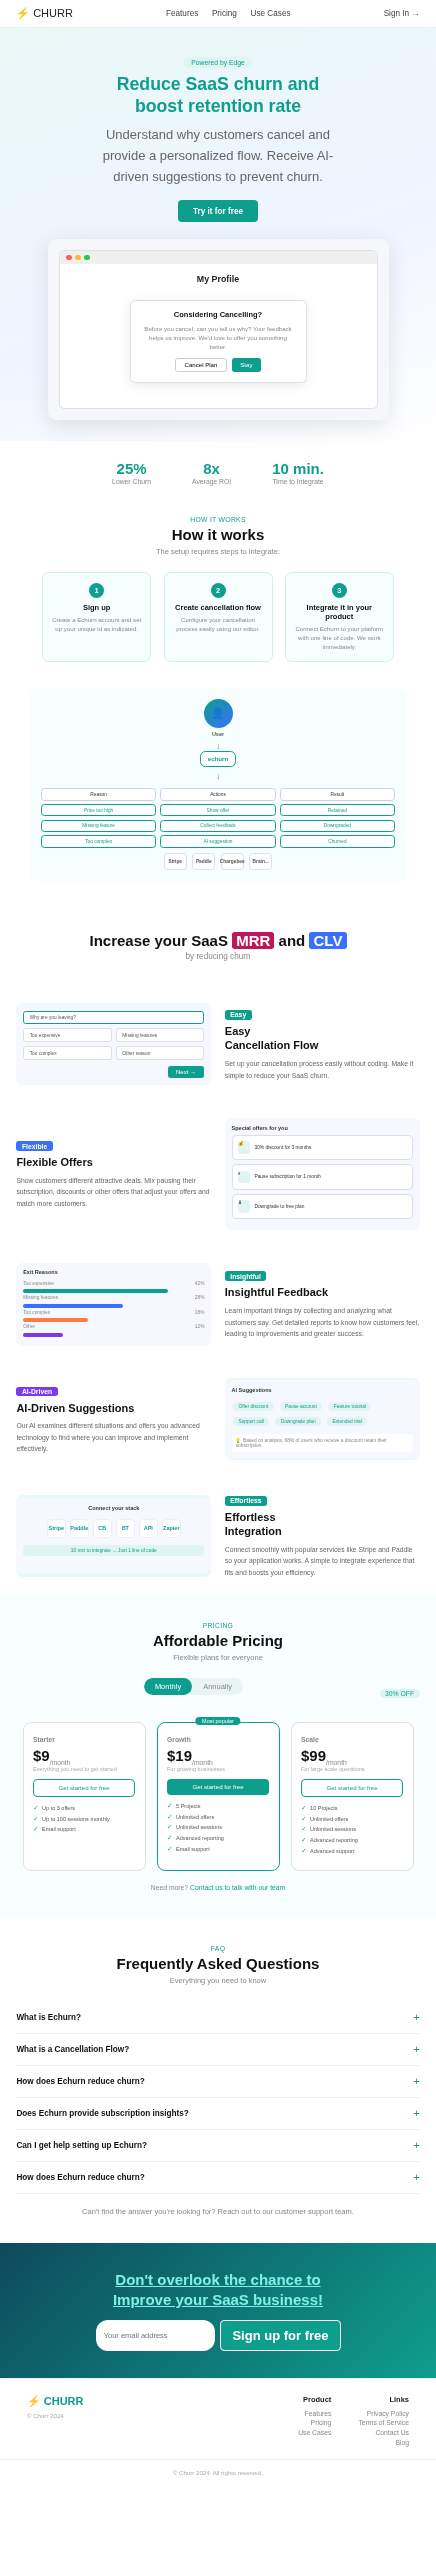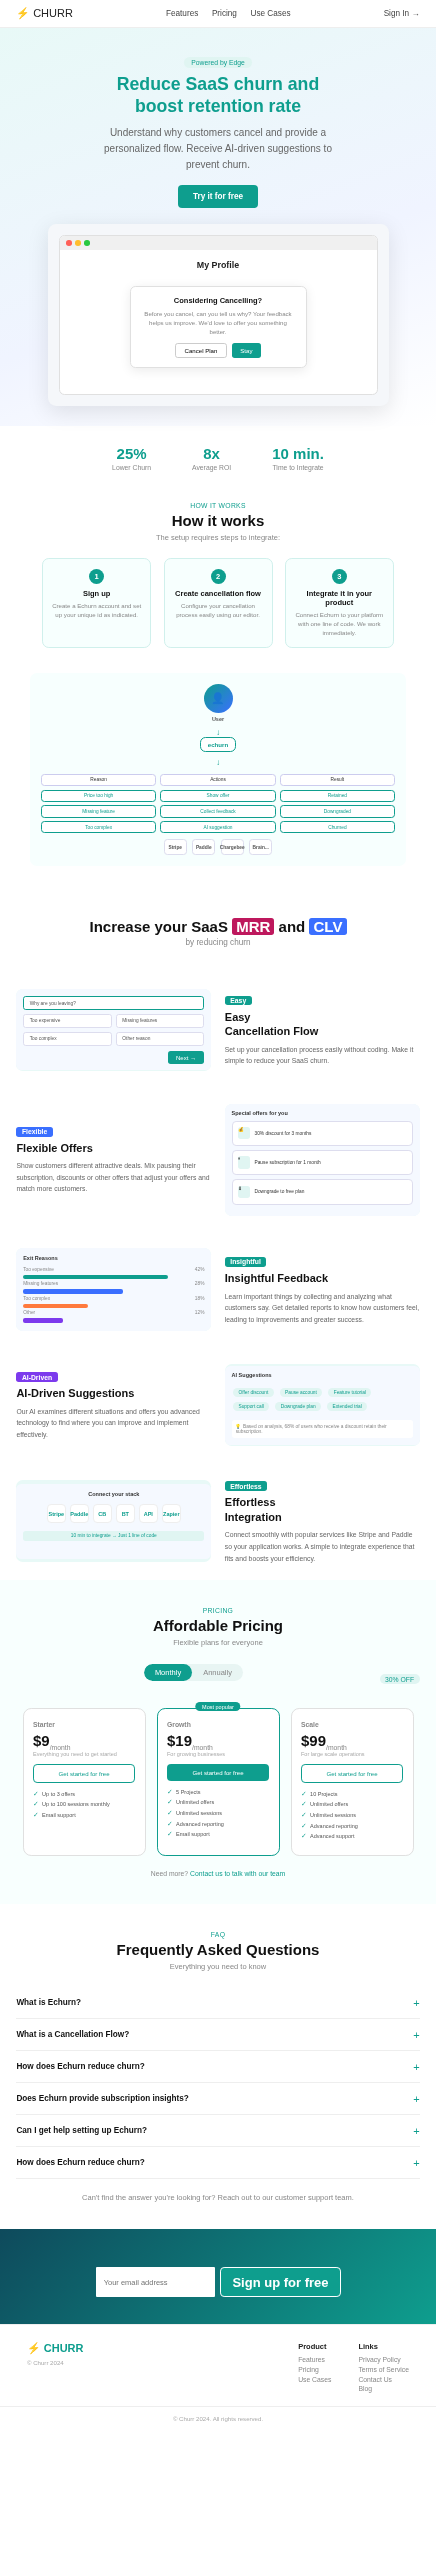--- a/index.html
+++ b/index.html
@@ -16,21 +16,21 @@
     .nav-signin { font-size: 8.2px; color: #444; cursor: pointer; }
 
     
     .hero {
       background: linear-gradient(160deg, #e8f9f7 0%, #f0f4ff 60%, #fff 100%);
       text-align: center; padding: 27px 41px 20.5px;
     }
     .hero-badge { font-size: 6.8px; color: #0e9e8e; background: #e0f5f2; border-radius: 13.6px; padding: 2px 6.8px; display: inline-block; margin-bottom: 6.8px; }
     .hero h1 { font-size: 17.7px; font-weight: 800; line-height: 1.2; color: #111; margin-bottom: 8.2px; }
     .hero h1 span { color: #0e9e8e; }
-    .hero p { font-size: 10px; color: #666; max-width: 259px; margin: 0 auto 12.3px; line-height: 1.6; }
+    .hero p { font-size: 13px; color: #666; max-width: 259px; margin: 0 auto 12.3px; line-height: 1.6; }
     .hero-btn { background: #0e9e8e; color: #fff; border: none; border-radius: 4.1px; padding: 6.8px 15px; font-size: 8.2px; font-weight: 600; cursor: pointer; }
 
     
     .hero-screenshot {
       margin: 16.4px auto 0;
       max-width: 341px;
       background: #f5f7fa;
       border-radius: 8.2px;
       padding: 11px;
       box-shadow: 0 5.5px 22px rgba(0,0,0,0.10);
@@ -131,28 +131,28 @@
     .faq-section { padding: 27px 16.4px; }
     .faq-item { border-bottom: 0.7px solid #eee; padding: 9.5px 0; display: flex; justify-content: space-between; align-items: center; cursor: pointer; }
     .faq-question { font-size: 8.2px; font-weight: 600; color: #111; }
     .faq-icon { font-size: 11px; color: #0e9e8e; }
 
     
     .cta-bottom { background: linear-gradient(135deg, #0e4a5c 0%, #0e9e8e 100%); padding: 27px 27px; text-align: center; }
     .cta-bottom h2 { font-size: 15px; font-weight: 800; color: #fff; margin-bottom: 6.8px; line-height: 1.3; }
     .cta-bottom h2 span { color: #7ef0e4; text-decoration: underline; }
     .cta-input-row { display: flex; gap: 5.5px; justify-content: center; margin-top: 11px; max-width: 245px; margin-left: auto; margin-right: auto; }
-    .cta-input { flex: 1; border: none; border-radius: 1px; padding: 6.8px 8.2px; font-size: 7.5px; }
+    .cta-input { flex: 1; border: none; border-radius: 12px; padding: 6.8px 8.2px; font-size: 7.5px; }
     .cta-btn { background: #0e9e8e; color: #fff; border: none; border-radius: 4.1px; padding: 6.8px 11px; font-size: 13px; font-weight: 600; cursor: pointer; white-space: nowrap; border: 0.7px solid #fff; }
 
     
     footer { padding: 16.4px 27px 11px; display: flex; justify-content: space-between; align-items: flex-start; border-top: 0.7px solid #eee; }
     .footer-logo { font-weight: 800; font-size: 11px; color: #0e9e8e; margin-bottom: 4.1px; }
     .footer-copy { font-size: 6.1px; color: #aaa; }
-    .footer-links { display: flex; gap: 27px; }
+    .footer-links { display: flex; gap: 27px; text-align: right; }
     .footer-col h4 { font-size: 7.5px; font-weight: 700; color: #222; margin-bottom: 5.5px; }
     .footer-col a { display: block; font-size: 6.8px; color: #888; text-decoration: none; margin-bottom: 2.7px; }
     .footer-bottom { text-align: center; padding: 8.2px; font-size: 6.1px; color: #aaa; border-top: 0.7px solid #eee; }
 
     
     .flow-visual { padding: 6.8px 13.6px 13.6px; }
     .flow-visual-inner { background: #f7fffe; border-radius: 6.8px; padding: 11px; position: relative; }
     .flow-top-center { text-align: center; margin-bottom: 5.5px; }
     .flow-avatar { width: 29px; height: 29px; border-radius: 50%; background: linear-gradient(135deg,#0e9e8e,#3a6fff); margin: 0 auto 2.7px; display: flex; align-items: center; justify-content: center; color: #fff; font-size: 11px; }
     .flow-label { font-size: 5.5px; color: #555; font-weight: 600; text-align: center; }
@@ -560,20 +560,24 @@
     <span class="faq-icon">+</span>
   </div>
   <div class="faq-item">
     <span class="faq-question">How does Echurn reduce churn?</span>
     <span class="faq-icon">+</span>
   </div>
   <div style="text-align:center; padding:13.6px 0 0; font-size:7.5px; color:#888;">Can't find the answer you're looking for? Reach out to our customer support team.</div>
 </section>
 
 <section class="cta-bottom">
+  <h2>
+    <span>Don't overlook </span><span style="color:#7ef0e4; text-decoration:underline;">the chance to</span><br>
+    <span>Improve your SaaS business!</span>
+  </h2>
   <div class="cta-input-row">
     <input class="cta-input" type="email" placeholder="Your email address" style="">
     <button class="cta-btn">Sign up for free</button>
   </div>
 </section>
 
 <footer>
   <div>
     <div class="footer-logo">⚡ CHURR</div>
     <div class="footer-copy">© Churr 2024</div>

